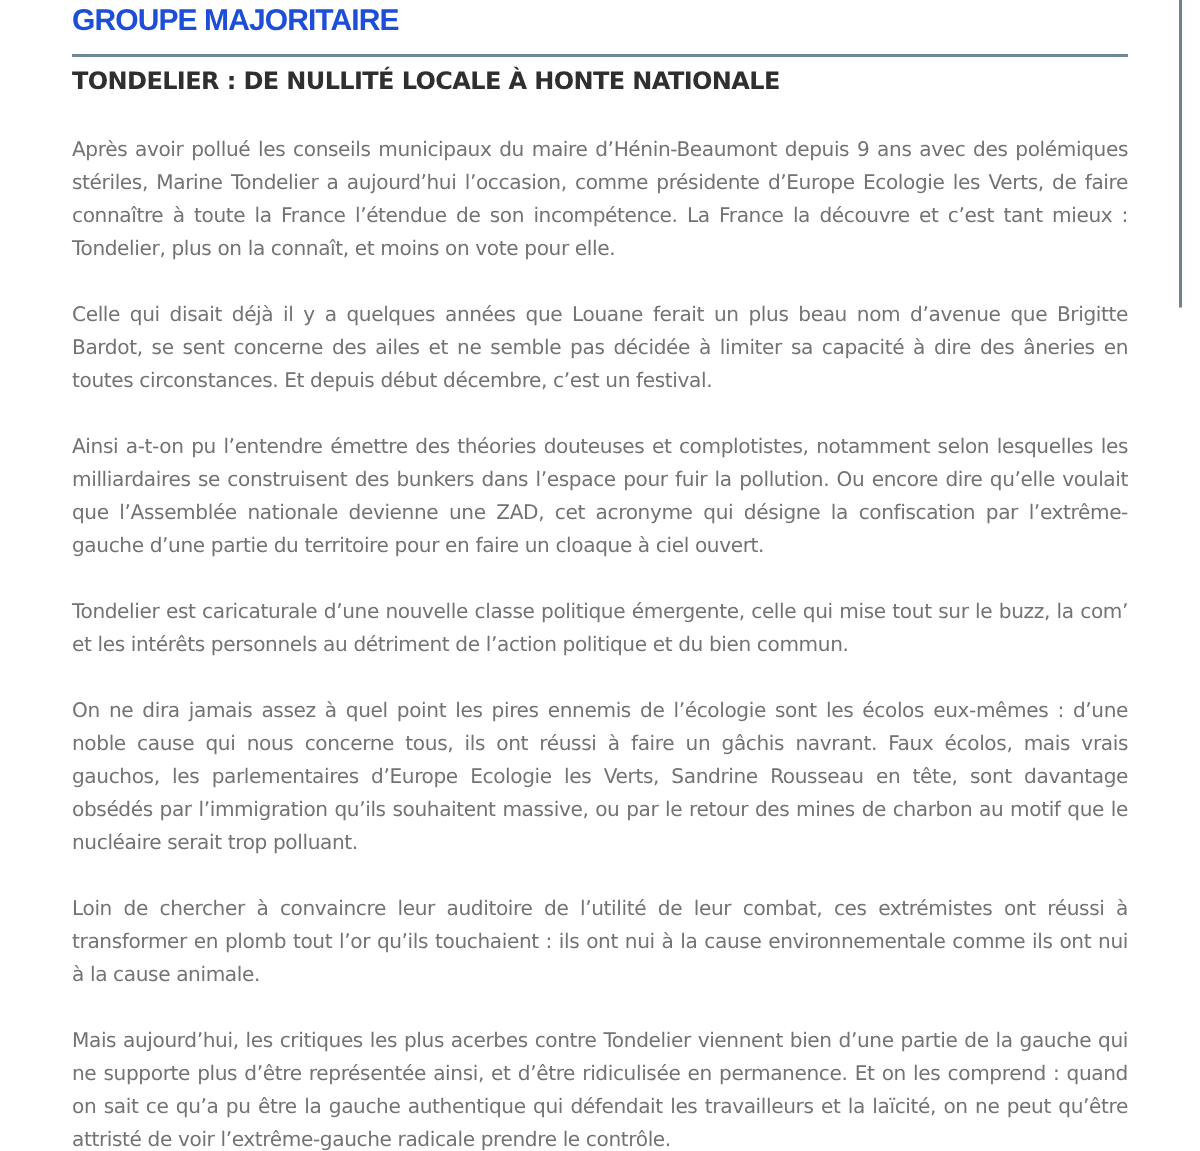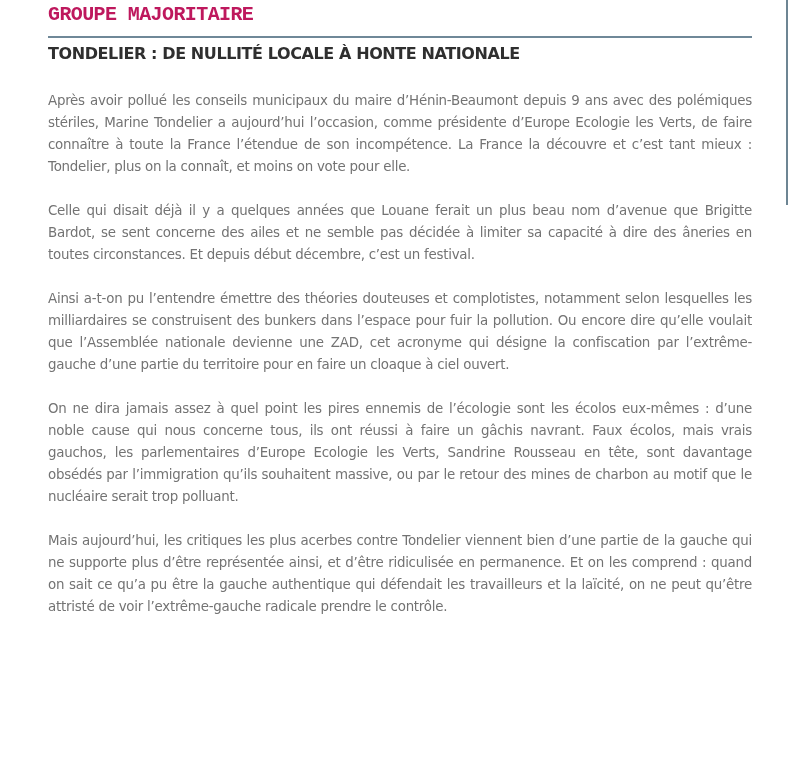--- a/index.html
+++ b/index.html
@@ -1,22 +1,22 @@
 <!DOCTYPE html>
 <html><head>
 <meta charset="utf-8">
 <style>
   html, body { margin: 0; padding: 0; background: #ffffff; }
   body { width: 800px; height: 767px; position: relative; overflow: hidden; }
   .page { position: absolute; left: 0; top: 0; width: 800px; height: 767px; background: #fff; }
   .side-rule { position: absolute; left: 786px; top: 0; width: 2px; height: 205px; background: #6d8593; }
   .section-title {
     position: absolute; left: 48px; top: 3px;
-    font-family: Liberation Mono, monospace; font-weight: bold;
-    font-size: 20px; letter-spacing: -0.6px; color: #be185d;
+    font-family: Liberation Sans, sans-serif; font-weight: bold;
+    font-size: 20px; letter-spacing: -0.6px; color: #1d4ed8;
   }
   .title-rule { position: absolute; left: 48px; top: 36px; width: 704px; height: 2px; background: #6f8898; }
   .headline {
     position: absolute; left: 48px; top: 44px;
     font-family: "DejaVu Sans", sans-serif; font-weight: bold;
     font-size: 16px; letter-spacing: -0.4px; color: #2f2f2f;
   }
   .body { position: absolute; left: 48px; top: 90px; width: 704px; }
   .body p {
     margin: 0 0 22px 0;
@@ -32,17 +32,19 @@
   <div class="side-rule"></div>
 
   <div class="section-title">GROUPE MAJORITAIRE</div>
   <div class="title-rule"></div>
   <div class="headline">TONDELIER : DE NULLITÉ LOCALE À HONTE NATIONALE</div>
 
   <div class="body">
     <p>Après avoir pollué les conseils municipaux du maire d’Hénin-Beaumont depuis 9 ans avec des polémiques stériles, Marine Tondelier a aujourd’hui l’occasion, comme présidente d’Europe Ecologie les Verts, de faire connaître à toute la France l’étendue de son incompétence. La France la découvre et c’est tant mieux : Tondelier, plus on la connaît, et moins on vote pour elle.</p>
     <p>Celle qui disait déjà il y a quelques années que Louane ferait un plus beau nom d’avenue que Brigitte Bardot, se sent concerne des ailes et ne semble pas décidée à limiter sa capacité à dire des âneries en toutes circonstances. Et depuis début décembre, c’est un festival.</p>
     <p>Ainsi a-t-on pu l’entendre émettre des théories douteuses et complotistes, notamment selon lesquelles les milliardaires se construisent des bunkers dans l’espace pour fuir la pollution. Ou encore dire qu’elle voulait que l’Assemblée nationale devienne une ZAD, cet acronyme qui désigne la confiscation par l’extrême-gauche d’une partie du territoire pour en faire un cloaque à ciel ouvert.</p>
+    <p>Tondelier est caricaturale d’une nouvelle classe politique émergente, celle qui mise tout sur le buzz, la com’ et les intérêts personnels au détriment de l’action politique et du bien commun.</p>
     <p>On ne dira jamais assez à quel point les pires ennemis de l’écologie sont les écolos eux-mêmes : d’une noble cause qui nous concerne tous, ils ont réussi à faire un gâchis navrant. Faux écolos, mais vrais gauchos, les parlementaires d’Europe Ecologie les Verts, Sandrine Rousseau en tête, sont davantage obsédés par l’immigration qu’ils souhaitent massive, ou par le retour des mines de charbon au motif que le nucléaire serait trop polluant.</p>
+    <p>Loin de chercher à convaincre leur auditoire de l’utilité de leur combat, ces extrémistes ont réussi à transformer en plomb tout l’or qu’ils touchaient : ils ont nui à la cause environnementale comme ils ont nui à la cause animale.</p>
     <p>Mais aujourd’hui, les critiques les plus acerbes contre Tondelier viennent bien d’une partie de la gauche qui ne supporte plus d’être représentée ainsi, et d’être ridiculisée en permanence. Et on les comprend : quand on sait ce qu’a pu être la gauche authentique qui défendait les travailleurs et la laïcité, on ne peut qu’être attristé de voir l’extrême-gauche radicale prendre le contrôle.</p>
 
   </div>
 </div>
 
 </body></html>

